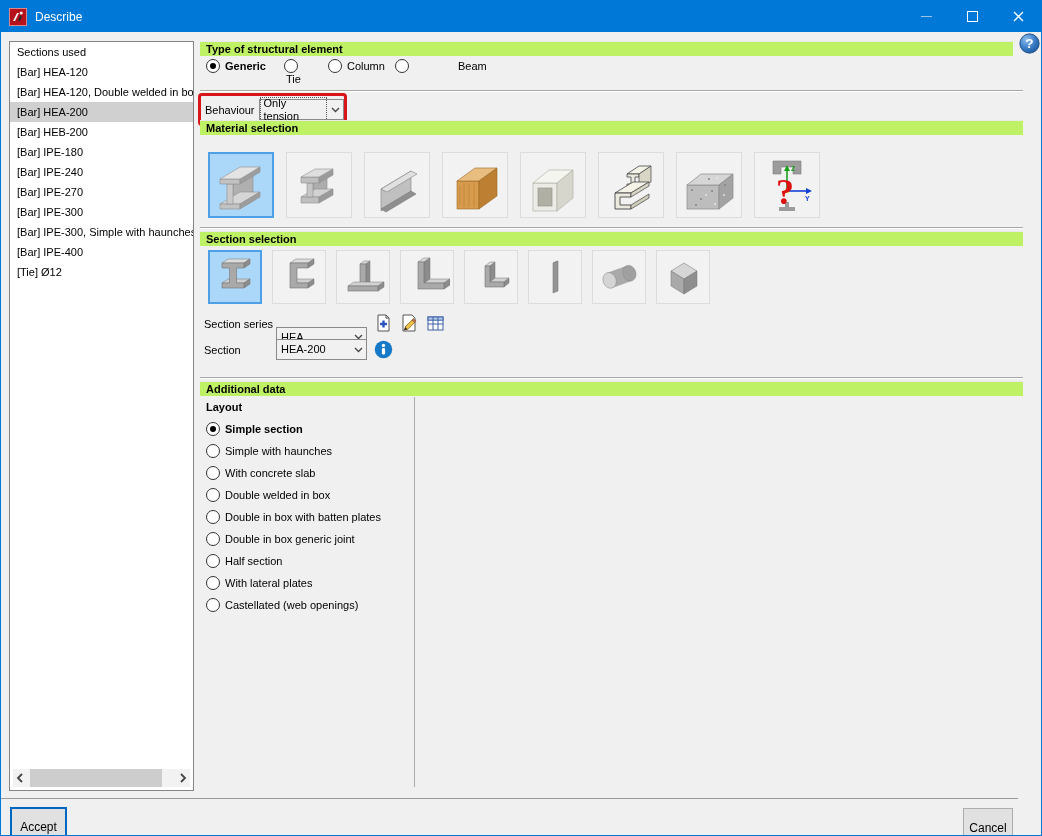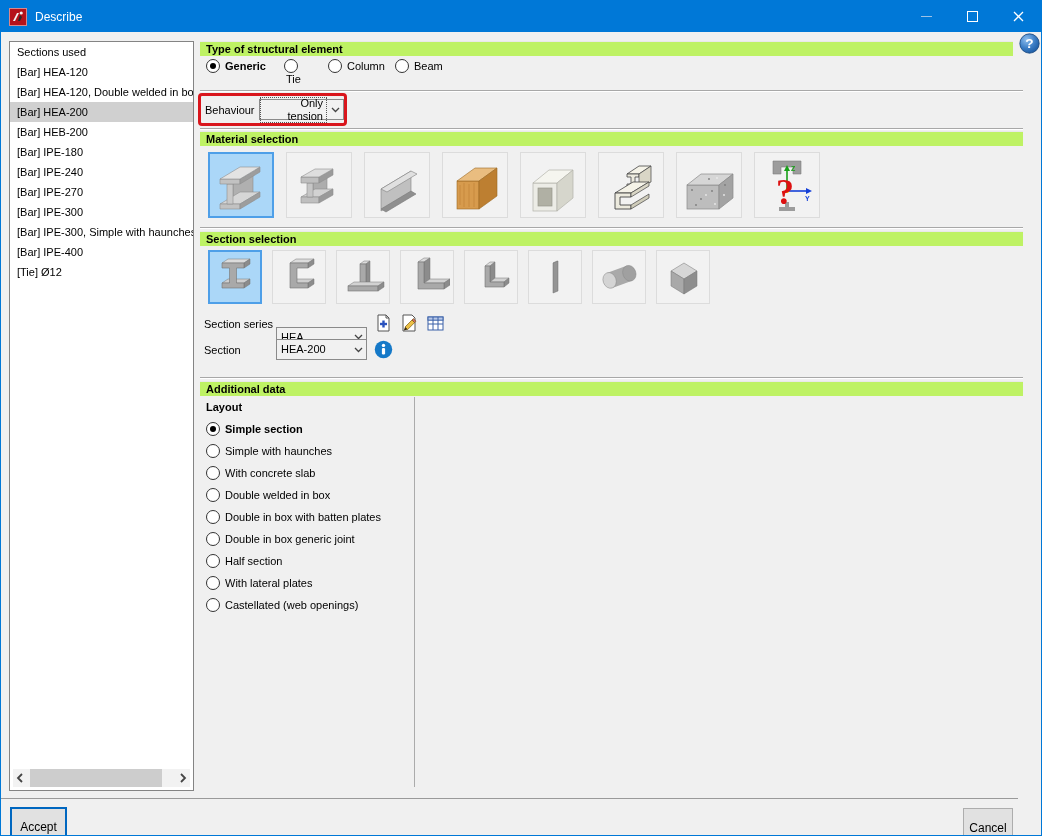--- a/index.html
+++ b/index.html
@@ -35,21 +35,21 @@
   .radio{width:12px;height:12px;border:1px solid #333;background:#fff;border-radius:50%;
     margin-right:5px;position:relative;flex:none;box-sizing:content-box;}
   .radio.checked::after{content:"";position:absolute;left:3px;top:3px;width:6px;height:6px;border-radius:50%;background:#000;}
   .radio-opt{position:absolute;display:flex;align-items:center;height:14px;}
   .bold{font-weight:bold;}
   .red-box{position:absolute;left:-2px;top:52px;width:149px;height:33px;border:3px solid #d9151c;
     border-radius:4px;box-sizing:border-box;display:flex;align-items:center;padding-left:4px;}
   .combo{height:21px;background:#f1f1f1;border:1px solid #8a8a8a;box-sizing:border-box;
     display:flex;align-items:center;}
   .combo .val{flex:1;padding:0 4px;line-height:13px;}
-  .combo.focused .val{outline:1px dotted #555;outline-offset:-1px;text-align:right;}
+  .combo.focused .val{outline:1px dotted #555;outline-offset:-1px;}
   .combo .chev{width:16px;display:flex;align-items:center;justify-content:center;flex:none;}
   .icon-btn{position:absolute;background:#f2f2f2;border:1px solid #dcdcdc;box-sizing:border-box;
     display:flex;align-items:center;justify-content:center;}
   .icon-btn.selected{background:#abd7f8;border:2px solid #4e9fe8;}
   .m-btn{width:66px;height:66px;top:111px;}
   .s-btn{width:54px;height:54px;top:209px;}
   .form-row{position:absolute;left:4px;display:flex;align-items:center;height:21px;}
   .form-label{width:72px;flex:none;}
   .mini-btn{width:20px;height:20px;margin-left:6px;display:flex;align-items:center;justify-content:center;flex:none;}
   .layout-label{position:absolute;left:6px;top:360px;font-weight:bold;}
@@ -144,40 +144,40 @@
       <span class="bold">Generic</span>
     </div>
     <div class="radio-opt" style="left:84px;top:18px;flex-direction:column;">
       <span class="radio"></span>
       <span>Tie</span>
     </div>
     <div class="radio-opt" style="left:128px;top:18px;">
       <span class="radio"></span>
       <span>Column</span>
     </div>
-    <div class="radio-opt" style="left:195px;top:18px;">
+    <div class="radio-opt" style="left:195px;top:18px;gap:44px;">
       <span class="radio"></span>
       <span>Beam</span>
     </div>
     <div class="groove" style="top:49px;"></div>
 
     <div class="red-box">
       <span style="margin-right:4px;">Behaviour</span>
       <div class="combo focused" style="width:91px;">
         <span class="val">Only tension</span>
         <span class="chev">
           <svg width="9" height="6" viewBox="0 0 9 6">
               <path d="M1,1 L4.5,4.5 L8,1" fill="none" stroke="#444" stroke-width="1.3"></path>
             </svg>
         </span>
       </div>
     </div>
 
     <div class="groove" style="top:87px;"></div>
-    <div class="bar" style="top:90px;">Material selection</div>
+    <div class="bar" style="top:79px;">Material selection</div>
 
     <div class="icon-btn m-btn selected" style="left:8px;">
       <svg width="60" height="60" viewBox="0 0 60 60">
         <polygon points="22,29 42,17 42,37 22,49" fill="#b0b0b0" stroke="#8f8f8f" stroke-width="0.6"></polygon>
         <polygon points="9,49 29,49 49,37 29,37" fill="#d6d6d6" stroke="#8f8f8f" stroke-width="0.6"></polygon>
         <polygon points="9,49 29,49 29,54 9,54" fill="#c2c2c2" stroke="#8f8f8f" stroke-width="0.6"></polygon>
         <polygon points="29,49 49,37 49,42 29,54" fill="#9d9d9d" stroke="#8f8f8f" stroke-width="0.6"></polygon>
         <polygon points="16,29 22,29 22,49 16,49" fill="#c9c9c9" stroke="#8f8f8f" stroke-width="0.6"></polygon>
         <polygon points="9,24 29,24 29,29 9,29" fill="#c2c2c2" stroke="#8f8f8f" stroke-width="0.6"></polygon>
         <polygon points="29,24 49,12 49,17 29,29" fill="#9d9d9d" stroke="#8f8f8f" stroke-width="0.6"></polygon>

